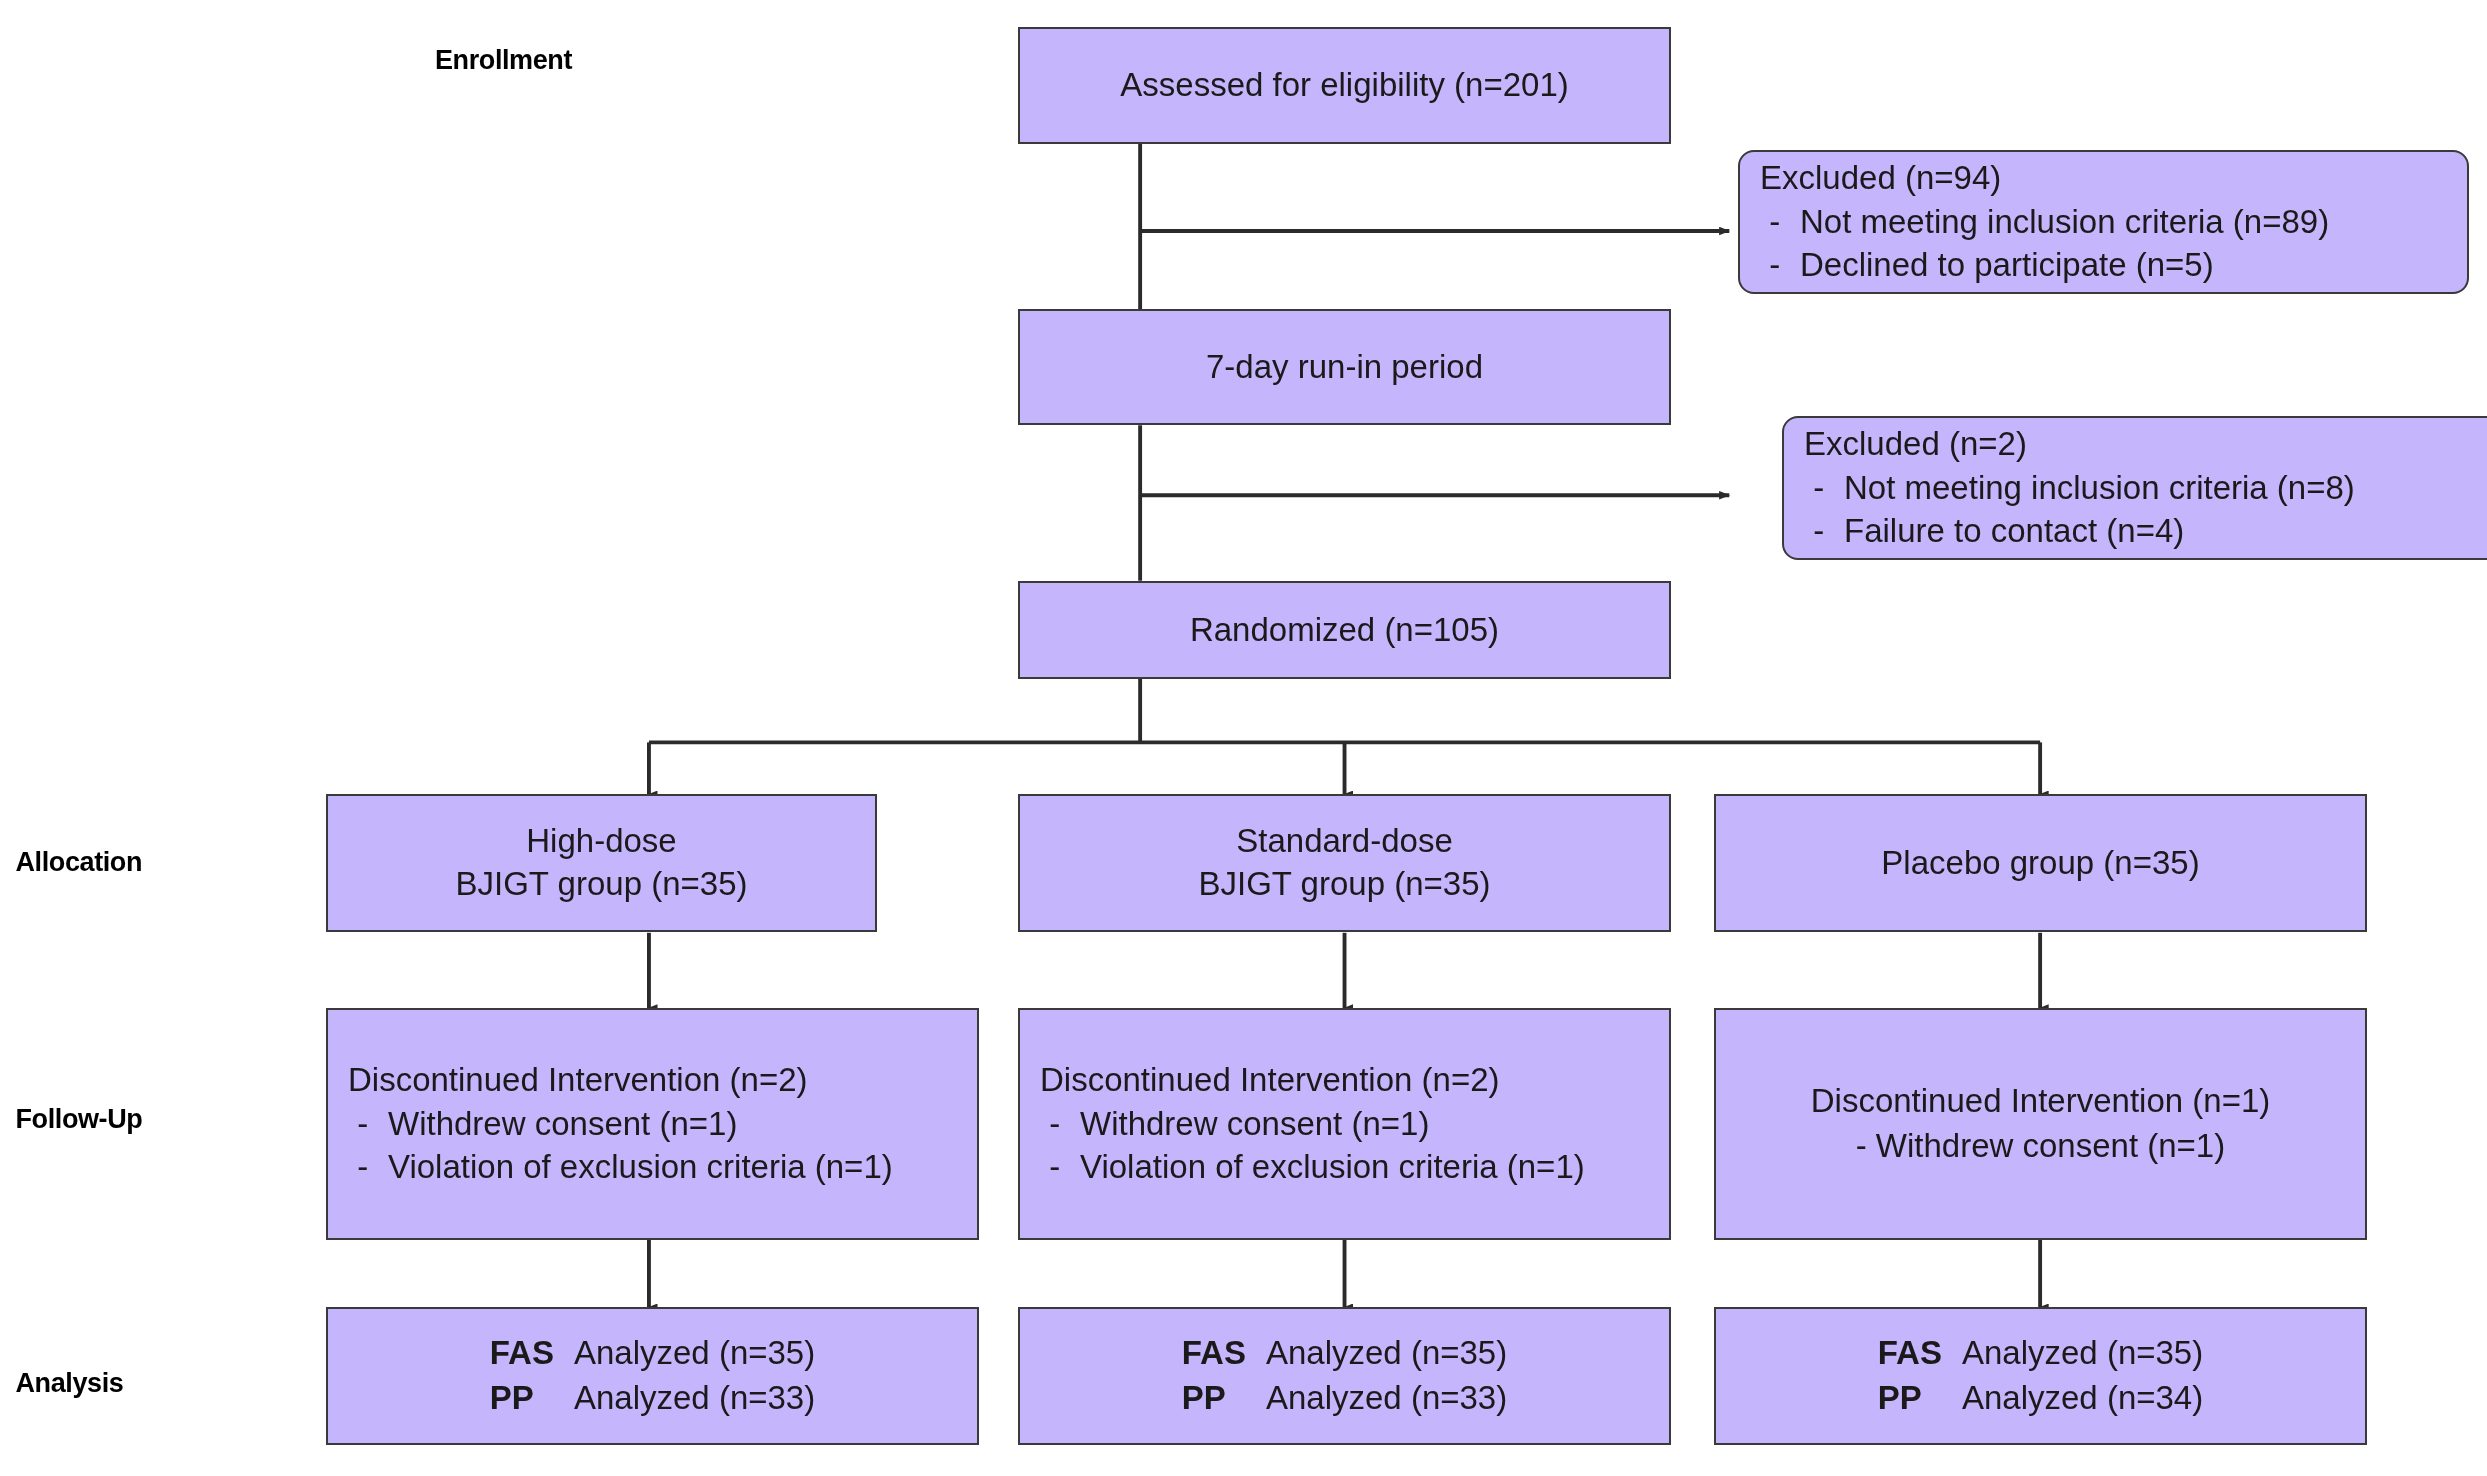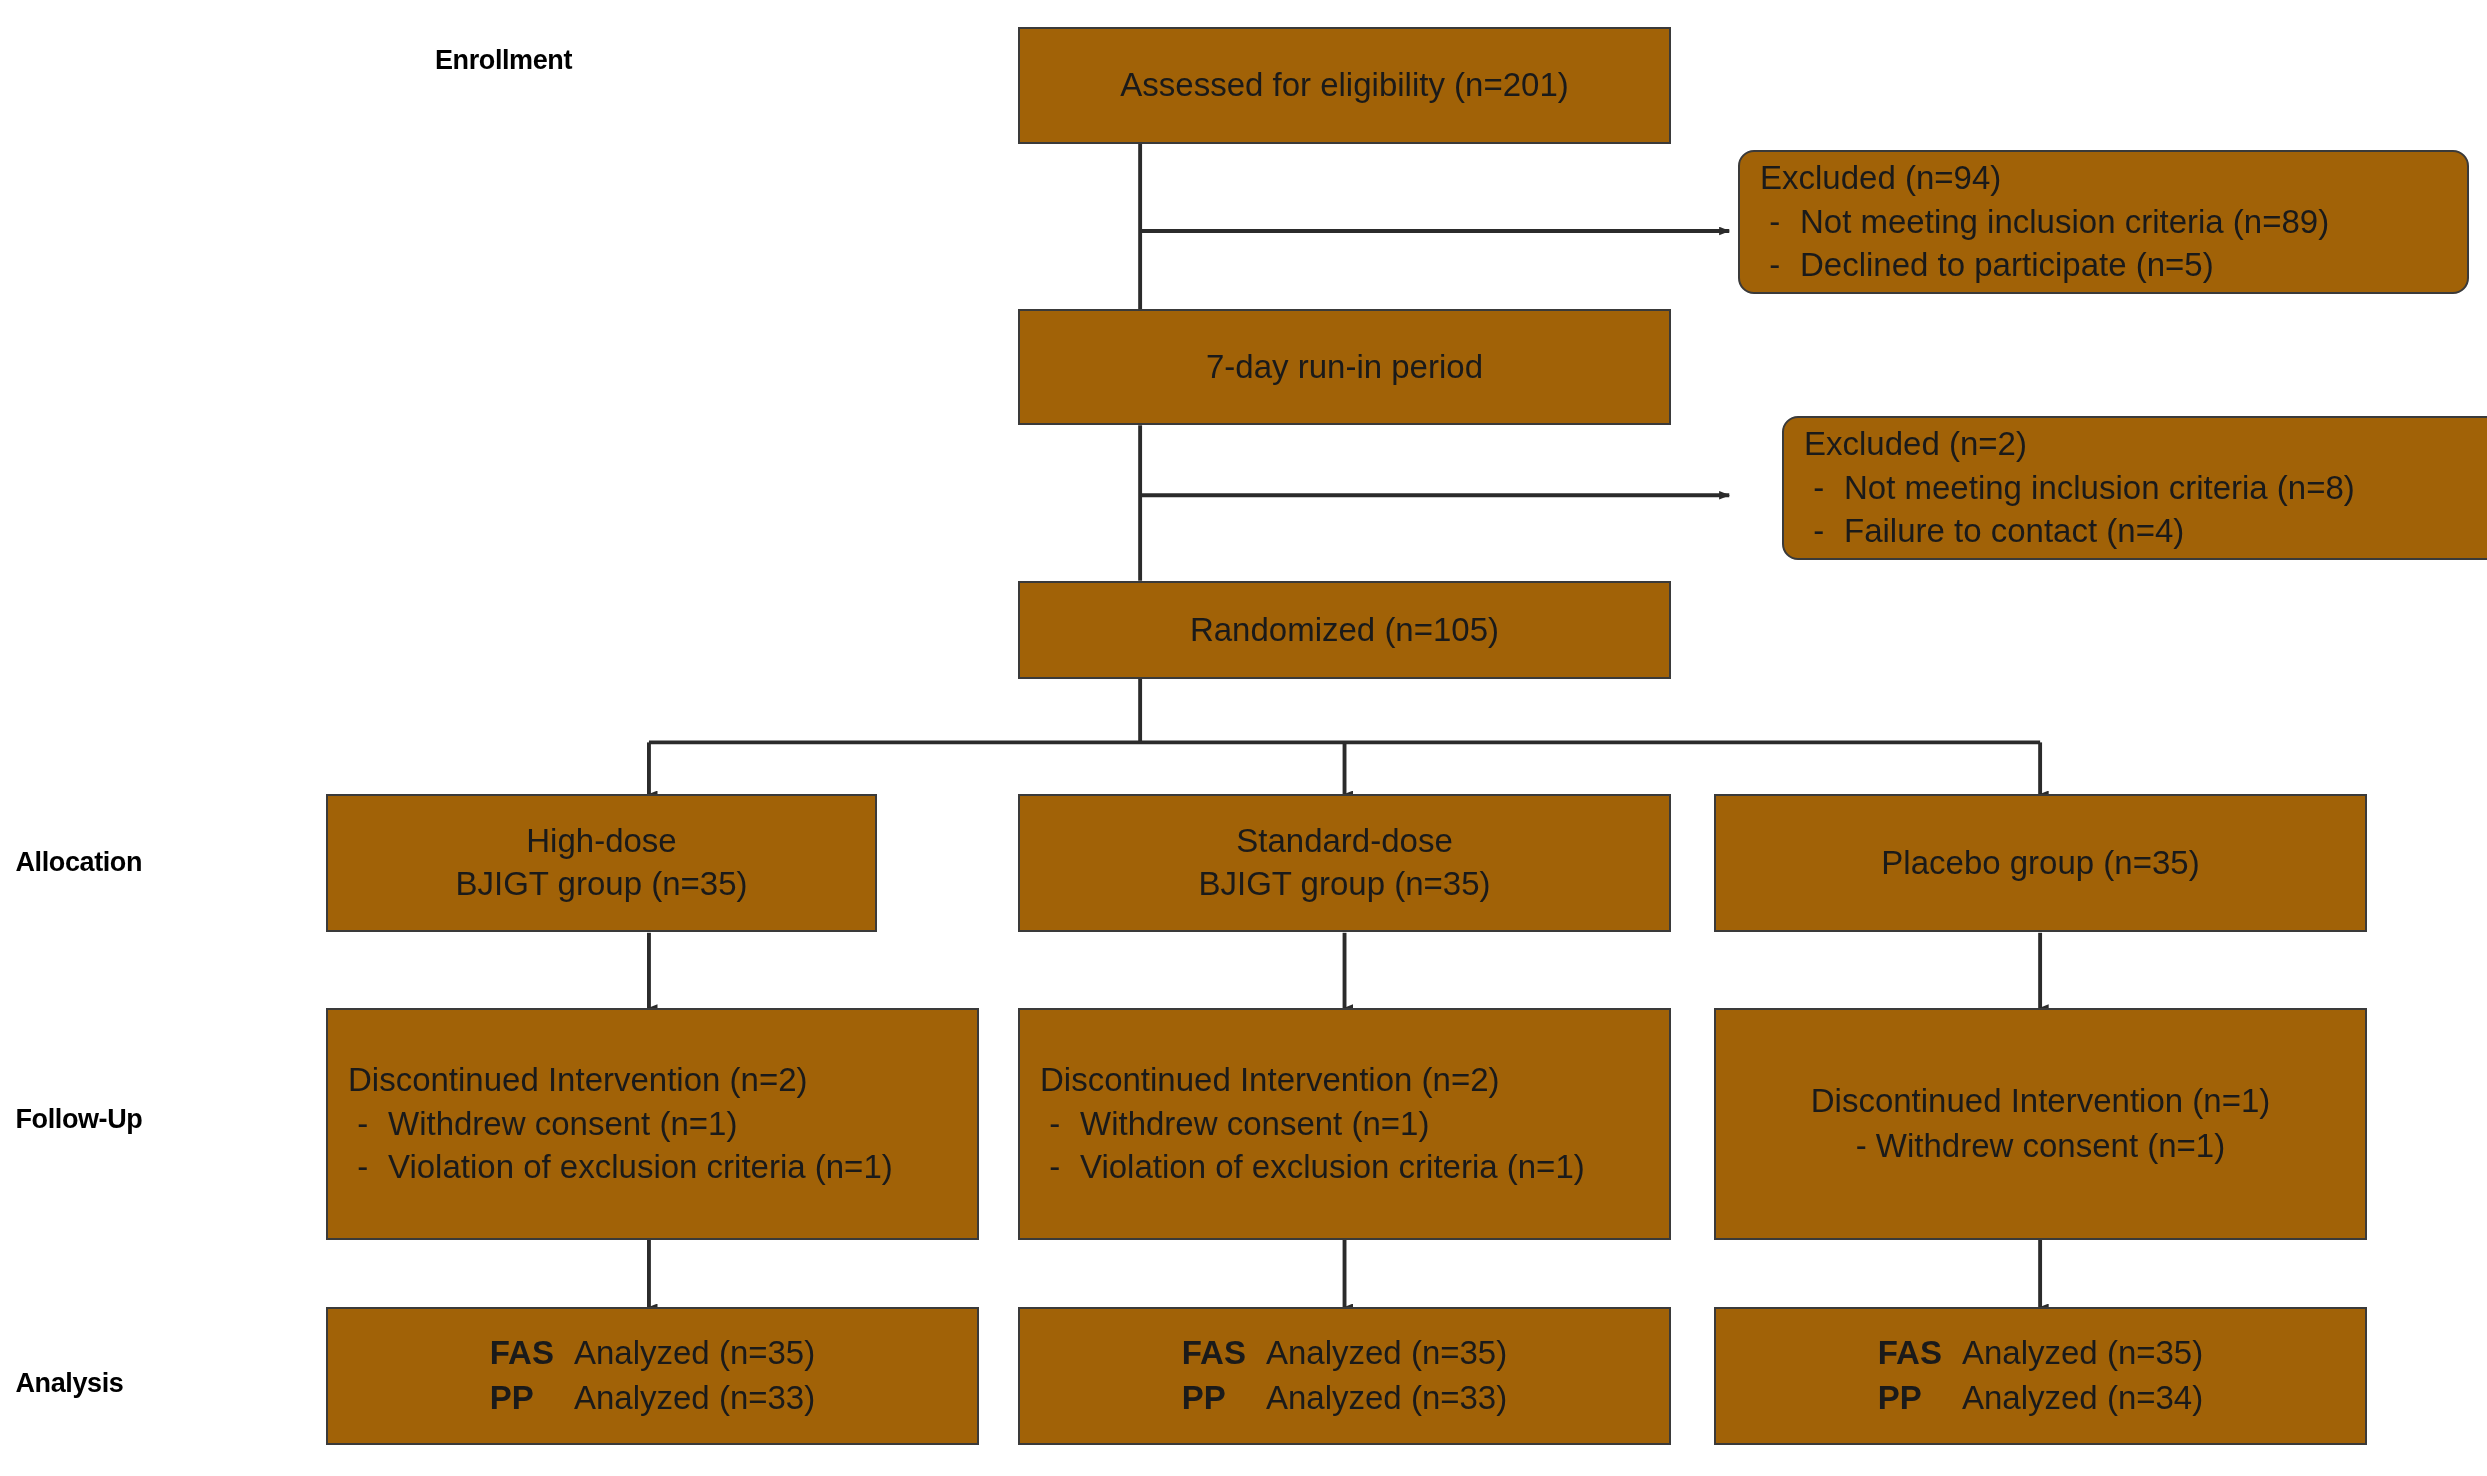--- a/index.html
+++ b/index.html
@@ -33,21 +33,21 @@
     letter-spacing: -0.4px;
     text-align: left;
     color: #000;
     white-space: nowrap;
   }
 
   
   .box {
     position: absolute;
     box-sizing: border-box;
-    background: #a16207;
+    background: #c4b5fd;
     border: 2.3px solid #3a3a3a;
     display: flex;
     flex-direction: column;
     justify-content: center;
     font-size: 33px;
     line-height: 1.30;
   }
   .box.center { align-items: center; text-align: center; }
   .box.rounded { border-radius: 16px; }
   .box.padded { padding: 7.8px 20px; }

